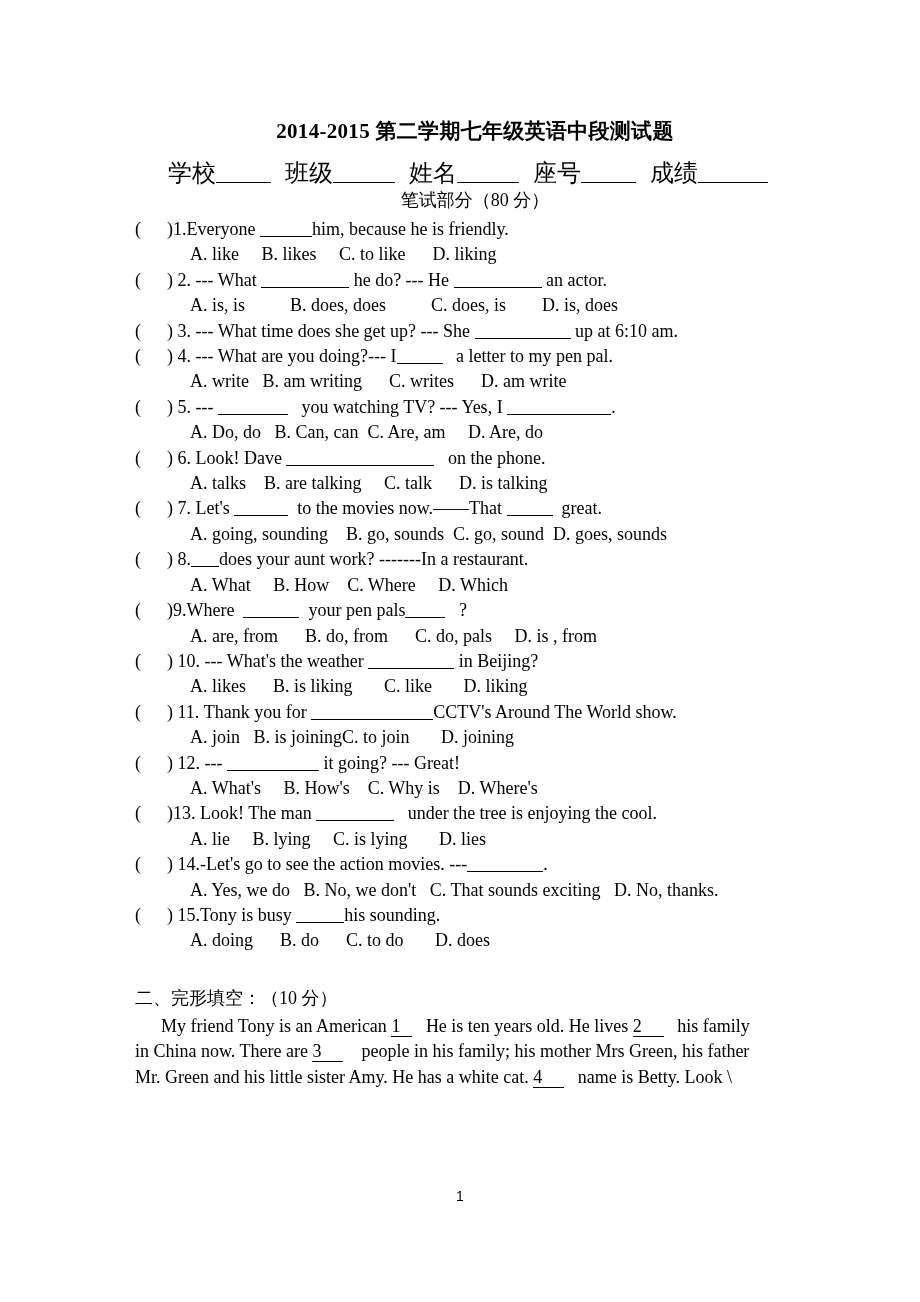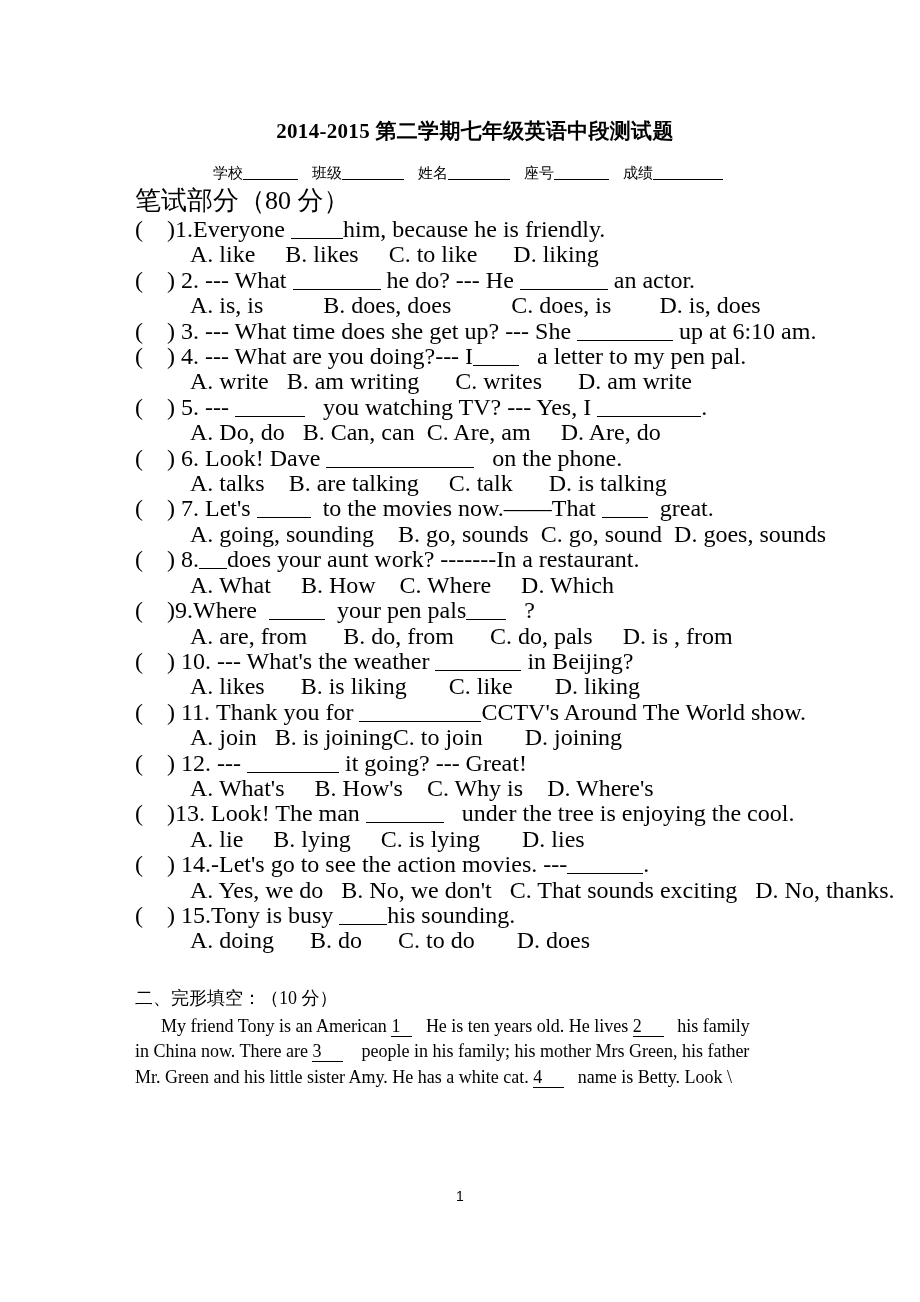--- a/index.html
+++ b/index.html
@@ -35,53 +35,53 @@
     font-size: 21px;
     font-weight: bold;
     letter-spacing: 0.3px;
     margin: 0 0 16px 0;
     line-height: 26px;
   }
 
   
   .identity-line {
     text-align: center;
-    font-size: 15px;
+    font-size: 24px;
     line-height: 26px;
     margin: 0 0 2px 0;
     white-space: nowrap;
   }
   .identity-line .fld { margin-right: 14px; }
   .ul {
     display: inline-block;
     border-bottom: 1.6px solid #000;
     height: 15px;
     vertical-align: -2px;
   }
   .u55 { width: 55px; }
   .u62 { width: 62px; }
   .u70 { width: 70px; }
 
   .subtitle {
-    text-align: left;
-    font-size: 26px;
+    text-align: center;
+    font-size: 18px;
     line-height: 25px;
     margin: 0 0 4px 0;
   }
 
   
   .section-heading {
     font-size: 18px;
     line-height: 28px;
     margin: 2px 0 1px 0;
   }
 
   
   .q {
-    font-size: 24px;
+    font-size: 18px;
     line-height: 25.4px;
     white-space: nowrap;
   }
   .q-stem {
     display: block;
   }
   .q-opts {
     display: block;
     padding-left: 55px;
   }

